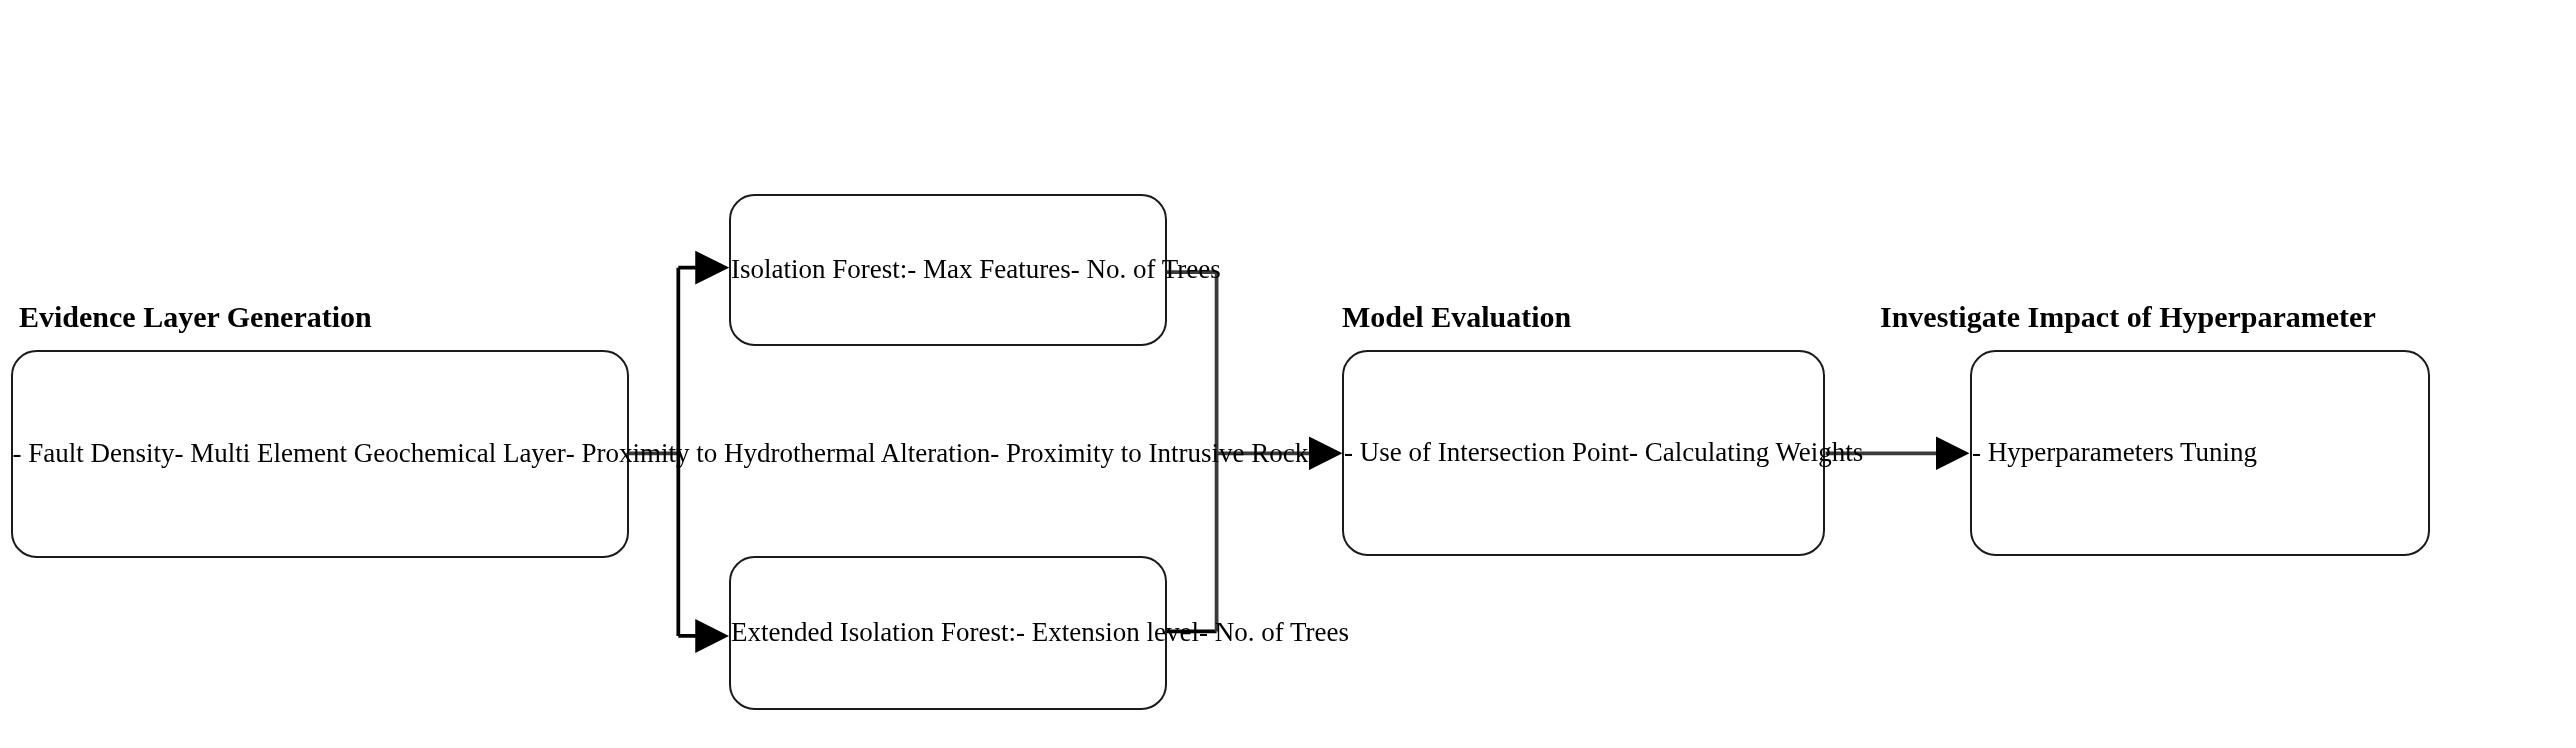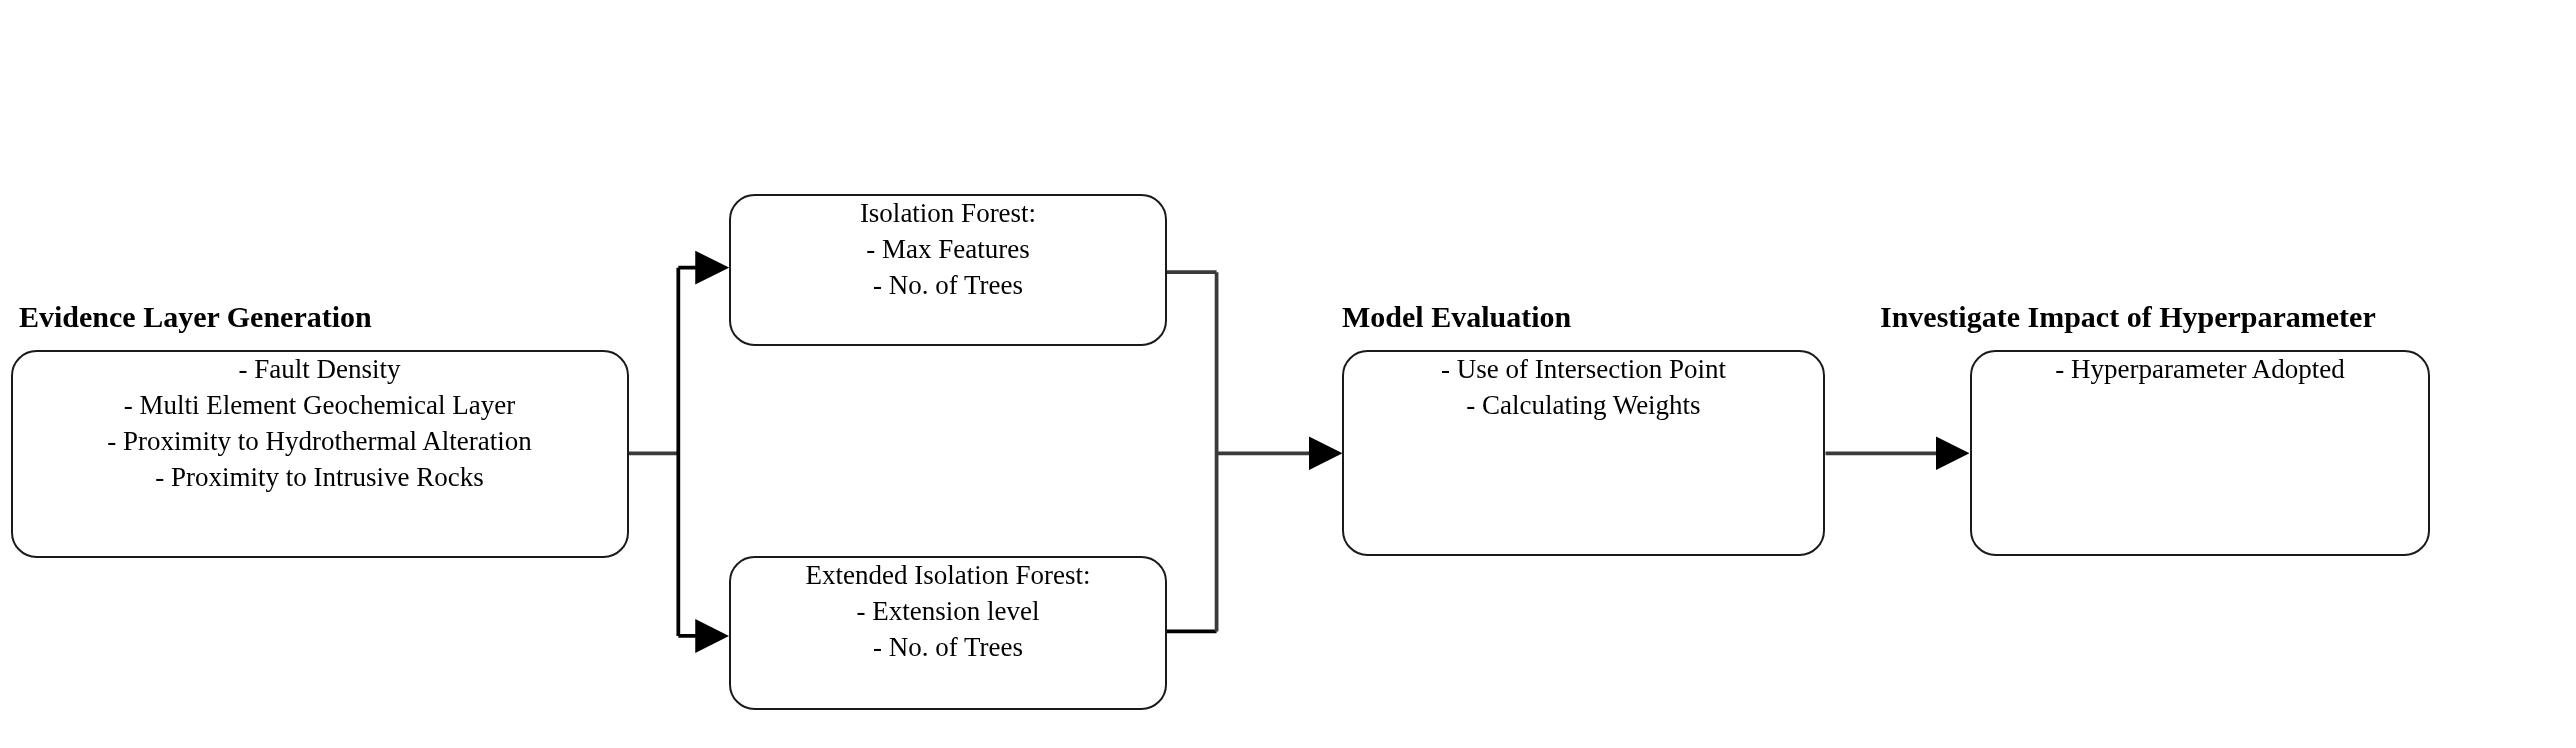--- a/index.html
+++ b/index.html
@@ -33,23 +33,23 @@
     white-space: pre;
     letter-spacing: 0px;
   }
   .node {
     position: absolute;
     box-sizing: border-box;
     border: 2.3px solid #1a1a1a;
     border-radius: 25.6px;
     background: #ffffff;
     display: flex;
-    flex-direction: column;
+    flex-direction: row;
     align-items: center;
-    justify-content: flex-start;
+    justify-content: space-between;
   }
   .node-line {
     font-size: 27px;
     line-height: 1.33;
     text-align: center;
     white-space: pre;
   }
   .title-block {
     position: absolute;
     font-weight: bold;
@@ -115,17 +115,17 @@
   <div class="heading" style="left:1342px; top:299px; width:483px;">Model Evaluation</div>
 
   <div class="node" style="left:1342px; top:350px; width:483px; height:206px;">
     <div class="node-line">- Use of Intersection Point</div>
     <div class="node-line">- Calculating Weights</div>
   </div>
 
   <div class="heading" style="left:1880px; top:299px; width:684px;">Investigate Impact of Hyperparameter</div>
 
   <div class="node" style="left:1970px; top:350px; width:460px; height:206px;">
-    <div class="node-line">- Hyperparameter Adopted</div>
+    <div class="node-line">- Hyperparameters Tuning</div>
   </div>
 
 </div>
 
 
 </body></html>

